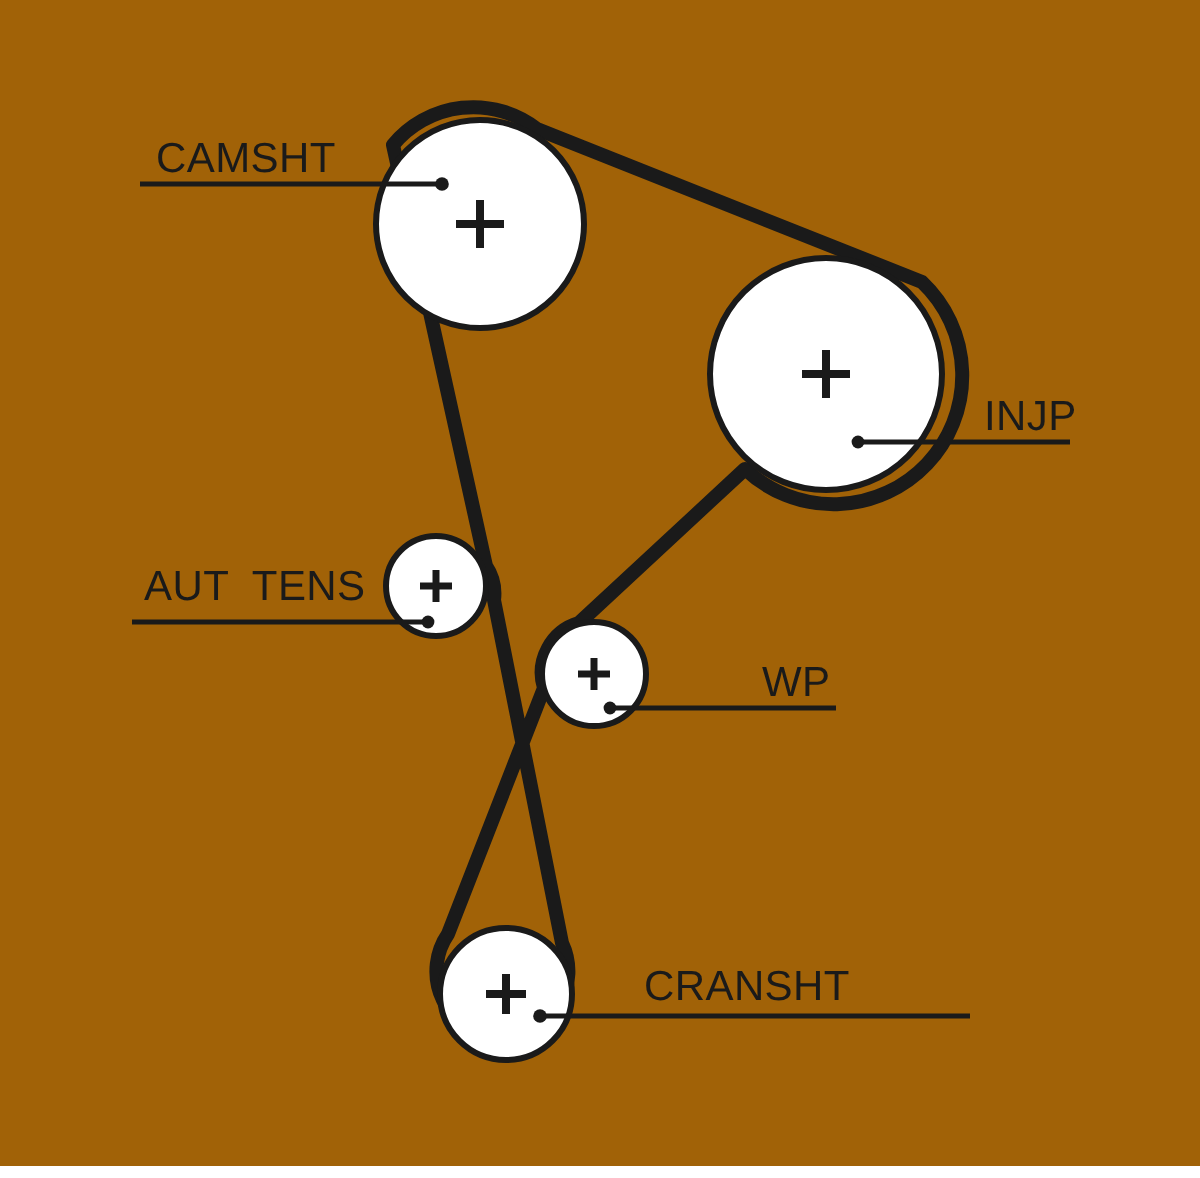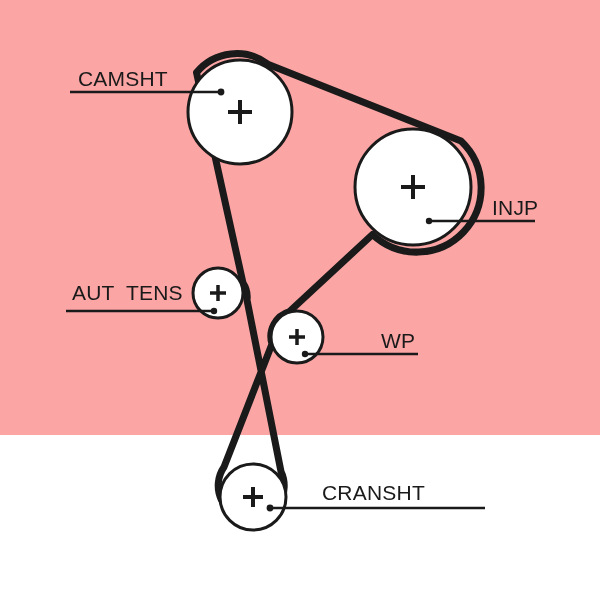--- a/index.html
+++ b/index.html
@@ -9,22 +9,22 @@
   }
   body {
     width: 600px;
     height: 589px;
     font-family: "Liberation Sans", sans-serif;
     overflow: hidden;
   }
   #diagram-root {
     position: relative;
     width: 600px;
-    height: 435px;
-    background: #fca5a5;
+    height: 583px;
+    background: #a16207;
   }
   svg#belt-diagram {
     display: block;
     width: 600px;
     height: 589px;
   }
   .label-text {
     font-family: "Liberation Sans", sans-serif;
     font-size: 21px;
     fill: #1a1a1a;

